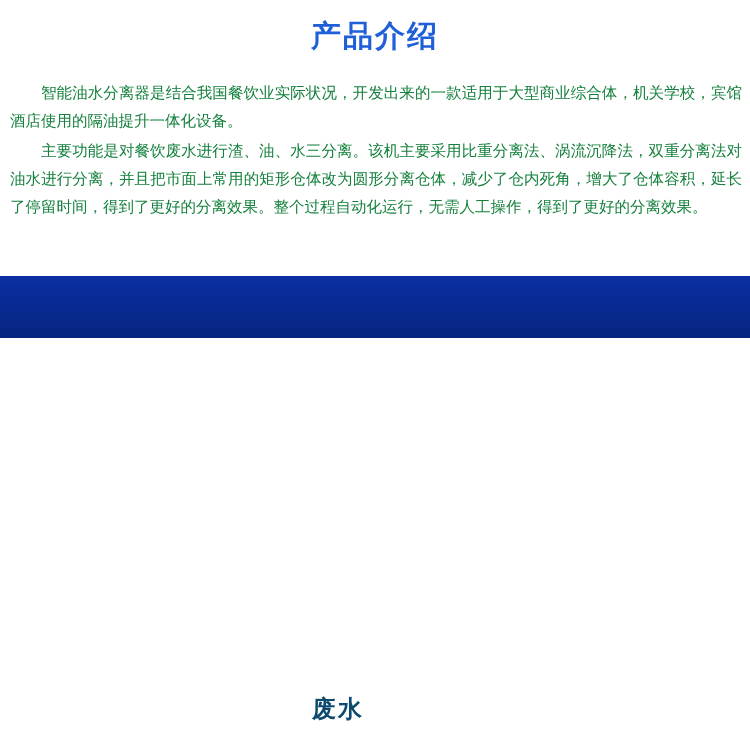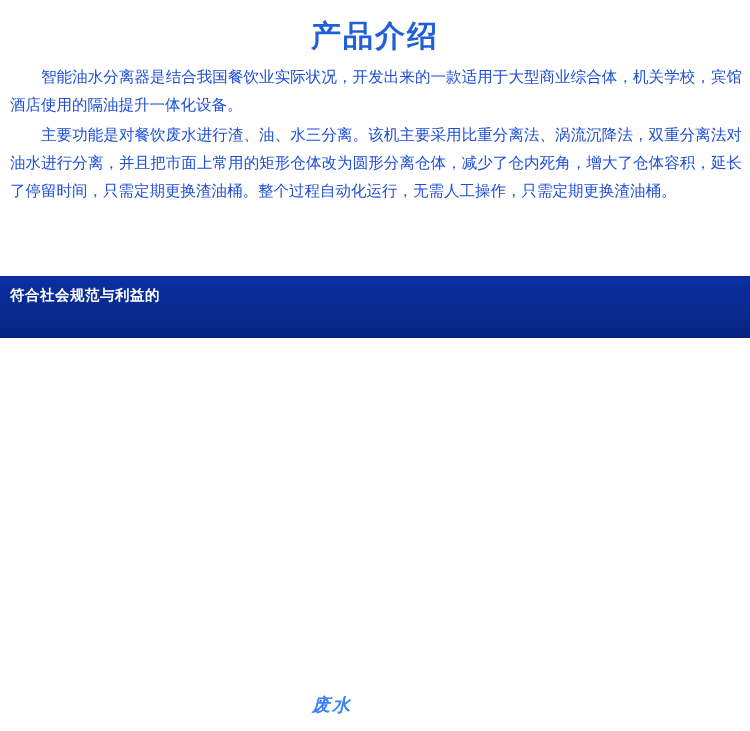--- a/index.html
+++ b/index.html
@@ -22,24 +22,25 @@
     font-size: 30px;
     font-weight: bold;
     letter-spacing: 2px;
     padding-top: 16px;
     padding-bottom: 6px;
   }
 
   
   .intro {
     padding: 0 8px 0 10px;
-    color: #1d4ed8;
+    color: #15803d;
     font-size: 15.5px;
     line-height: 28px;
     text-align: justify;
+    margin-top: 16px;
   }
   .intro p {
     margin: 0 0 2px 0;
     text-indent: 2em;
   }
 
   
   .banner {
     position: absolute;
     left: 0;
@@ -66,38 +67,36 @@
     top: 338px;
     width: 750px;
     height: 393px;
   }
 
   
   .label-wastewater {
     position: absolute;
     left: 312px;
     top: 355px;
-    color: #3b82f6;
-    font-size: 18px;
+    color: #0c4a6e;
+    font-size: 24px;
     font-weight: bold;
     letter-spacing: 2px;
-    font-style: italic;
   }
 </style>
 </head>
 <body>
 
 <div class="page-title">产品介绍</div>
 
 <div class="intro">
   <p>智能油水分离器是结合我国餐饮业实际状况，开发出来的一款适用于大型商业综合体，机关学校，宾馆酒店使用的隔油提升一体化设备。</p>
-  <p>主要功能是对餐饮废水进行渣、油、水三分离。该机主要采用比重分离法、涡流沉降法，双重分离法对油水进行分离，并且把市面上常用的矩形仓体改为圆形分离仓体，减少了仓内死角，增大了仓体容积，延长了停留时间，只需定期更换渣油桶。整个过程自动化运行，无需人工操作，只需定期更换渣油桶。</p>
+  <p>主要功能是对餐饮废水进行渣、油、水三分离。该机主要采用比重分离法、涡流沉降法，双重分离法对油水进行分离，并且把市面上常用的矩形仓体改为圆形分离仓体，减少了仓内死角，增大了仓体容积，延长了停留时间，得到了更好的分离效果。整个过程自动化运行，无需人工操作，得到了更好的分离效果。</p>
 </div>
 
 <div class="banner">
-  <div class="banner-line">符合社会规范与利益的</div>
 </div>
 
 <div class="diagram">
 
   <div class="label-wastewater">废水</div>
 
 </div>
 
 </body></html>

